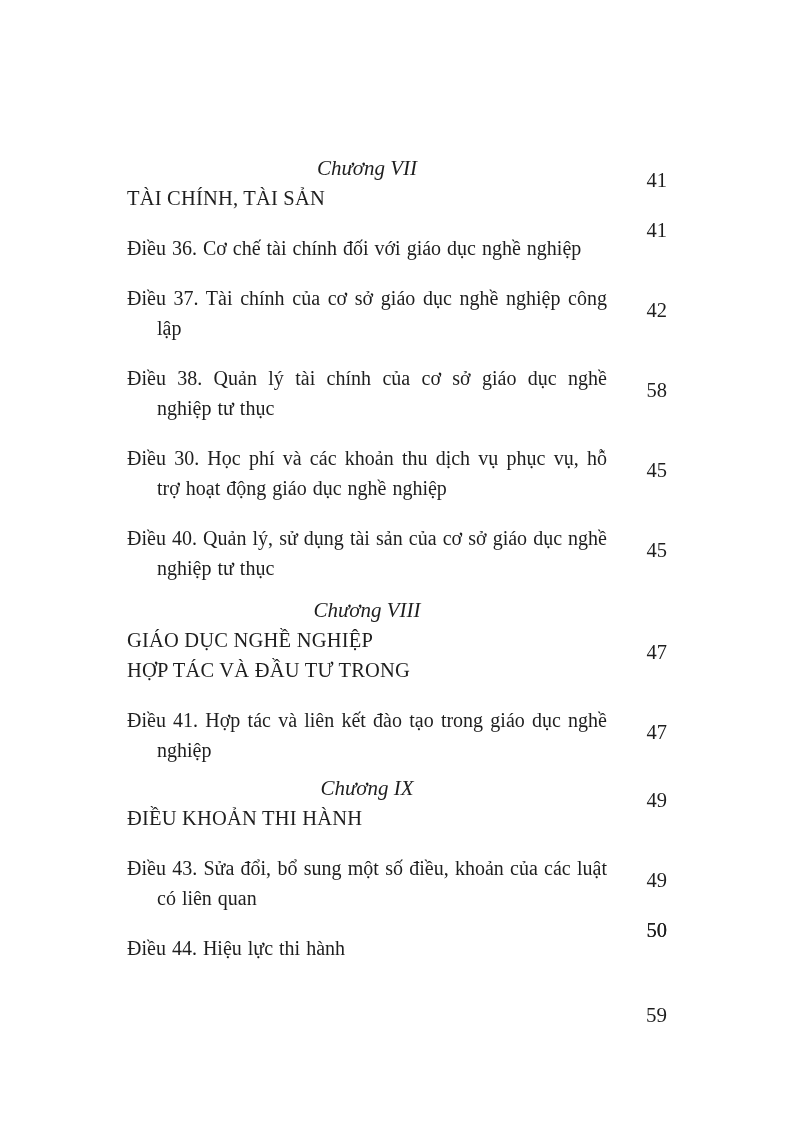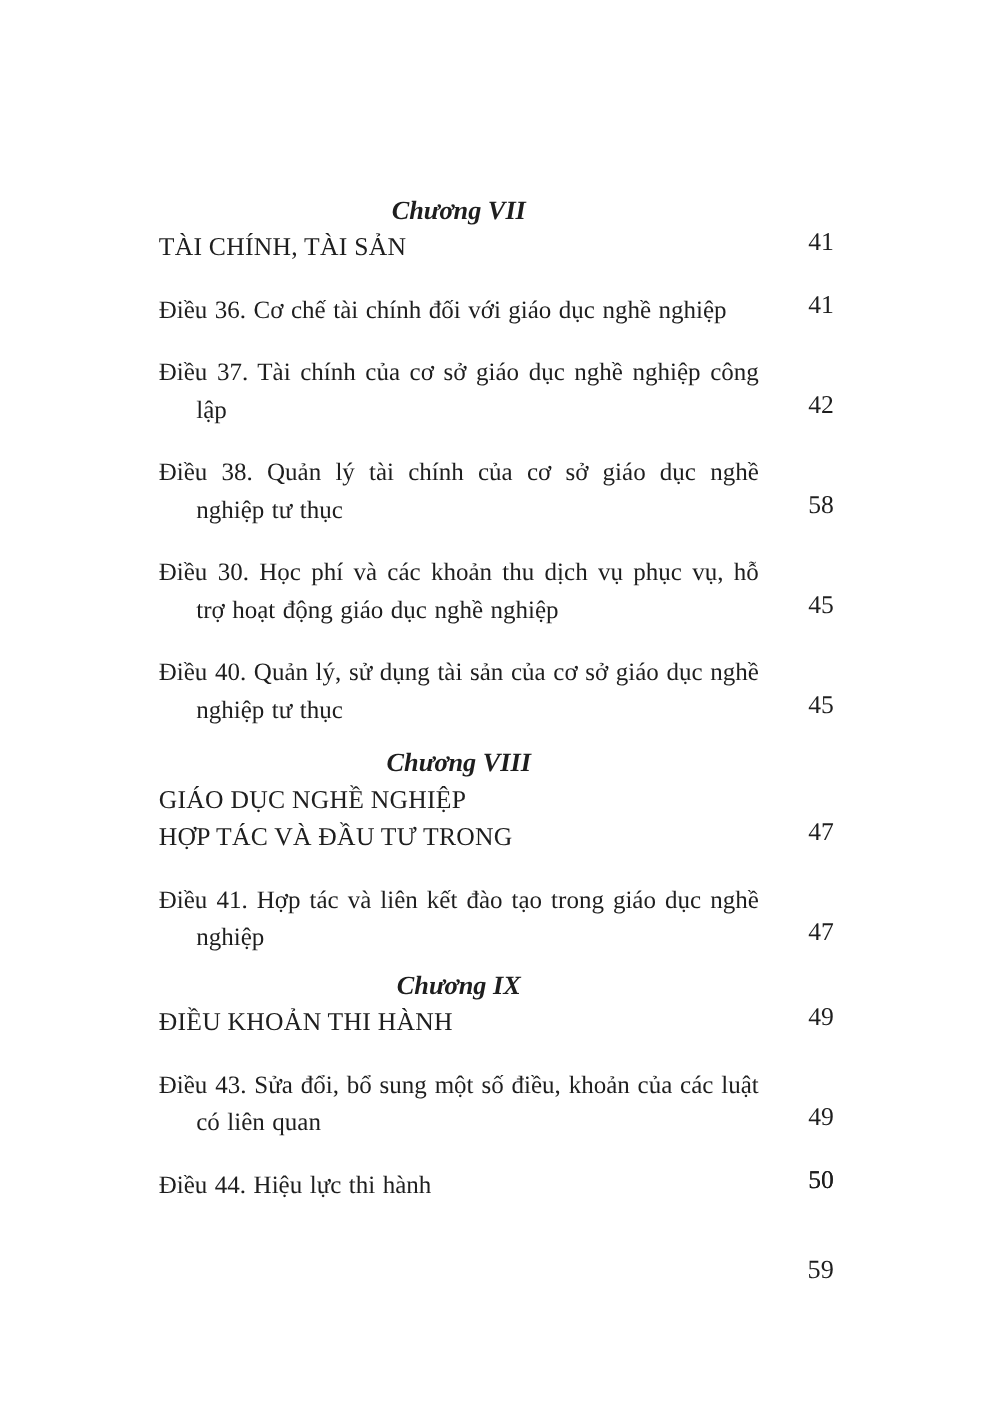--- a/index.html
+++ b/index.html
@@ -23,21 +23,20 @@
   .toc-section { margin-top: 0; }
   .toc-section.gap-12 { margin-top: 12px; }
   .toc-section.gap-8  { margin-top: 8px; }
 
   .chapter-line {
     width: 480px;
     text-align: center;
     font-style: italic;
     font-size: 21px;
     line-height: 30px;
-    font-weight: bold;
   }
   .title-row, .entry-row { position: relative; padding-right: 60px; }
   .title-text {
     width: 480px;
     text-align: left;
     font-size: 20.5px;
     line-height: 30px;
     letter-spacing: 0.2px;
   }
   .entries { margin-top: 8px; }
@@ -47,21 +46,21 @@
     margin-left: 30px;
     text-indent: -30px;
     text-align: justify;
     font-size: 20px;
     line-height: 30px;
     word-spacing: 1px;
     margin-top: 20px;
   }
   .pagenum {
     position: absolute;
-    right: 0; bottom: 4px;
+    right: 0; bottom: 18px;
     width: 56px;
     text-align: right;
     font-size: 20.5px;
     line-height: 30px;
   }
   .folio {
     position: absolute;
     left: 127px; top: 1000px;
     width: 540px;
     text-align: right;

